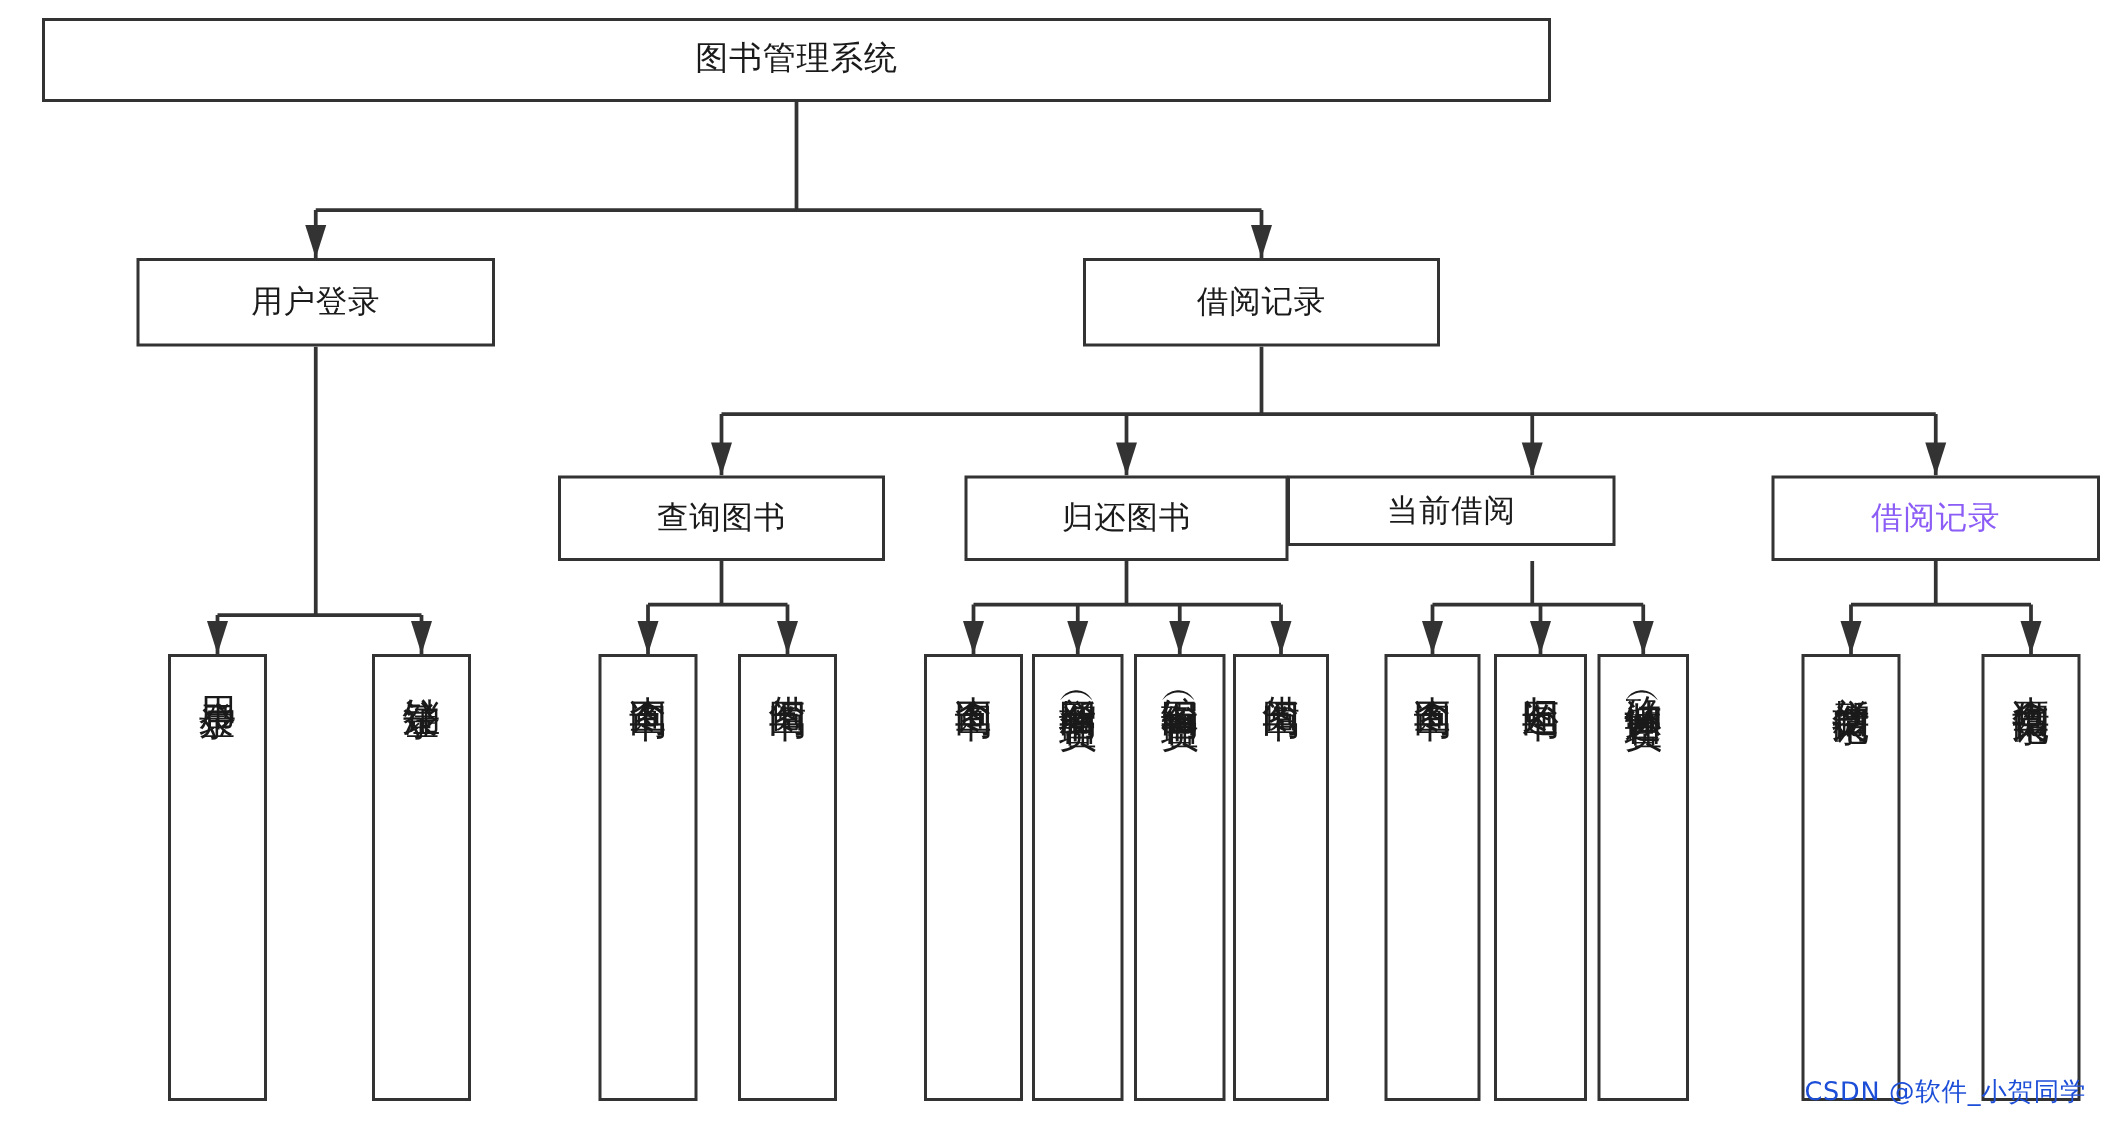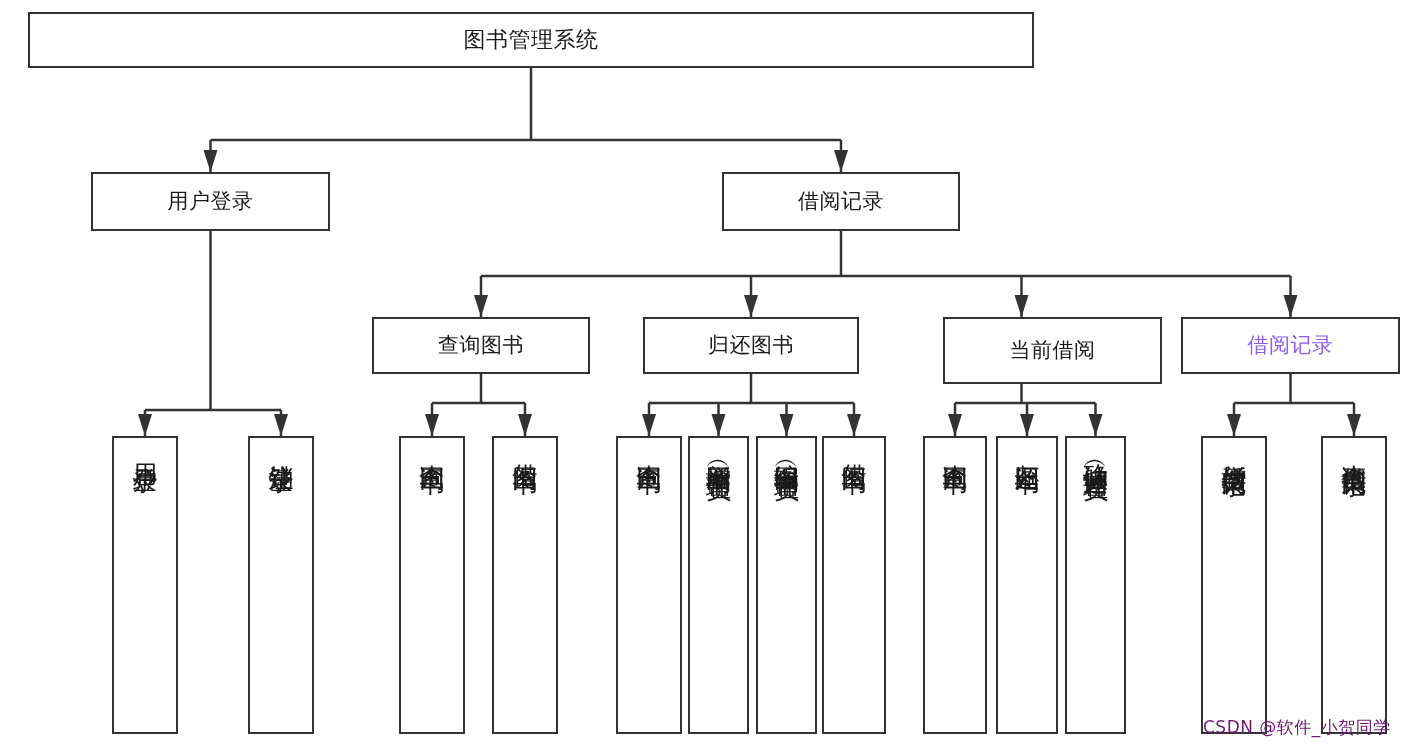--- a/index.html
+++ b/index.html
@@ -135,21 +135,21 @@
       </div>
       <div class="node horizontal" style="left: 711px; top: 172px; width: 238px; height: 59px; border-color: rgb(51, 51, 51); background: rgb(255, 255, 255);">
         <div class="label" style="color: rgb(26, 26, 26);">借阅记录</div>
       </div>
       <div class="node horizontal" style="left: 361px; top: 317px; width: 218px; height: 57px; border-color: rgb(51, 51, 51); background: rgb(255, 255, 255);">
         <div class="label" style="color: rgb(26, 26, 26);">查询图书</div>
       </div>
       <div class="node horizontal" style="left: 632px; top: 317px; width: 216px; height: 57px; border-color: rgb(51, 51, 51); background: rgb(255, 255, 255);">
         <div class="label" style="color: rgb(26, 26, 26);">归还图书</div>
       </div>
-      <div class="node horizontal" style="left: 932px; top: 317px; width: 219px; height: 67px; border-color: rgb(51, 51, 51); background: rgb(255, 255, 255);">
+      <div class="node horizontal" style="left: 847px; top: 317px; width: 219px; height: 47px; border-color: rgb(51, 51, 51); background: rgb(255, 255, 255);">
         <div class="label" style="color: rgb(26, 26, 26);">当前借阅</div>
       </div>
       <div class="node horizontal" style="left: 1170px; top: 317px; width: 219px; height: 57px; border-color: rgb(51, 51, 51); background: rgb(255, 255, 255);">
         <div class="label" style="color: #8b5cf6;">借阅记录</div>
       </div>
       <div class="node vertical" style="left: 101px; top: 436px; width: 66px; height: 298px; border-color: rgb(51, 51, 51); background: rgb(255, 255, 255);">
         <div class="label" style="color: rgb(26, 26, 26);">用户登录</div>
       </div>
       <div class="node vertical" style="left: 237px; top: 436px; width: 66px; height: 298px; border-color: rgb(51, 51, 51); background: rgb(255, 255, 255);">
         <div class="label" style="color: rgb(26, 26, 26);">注销登录</div>
@@ -181,14 +181,14 @@
       <div class="node vertical" style="left: 1054px; top: 436px; width: 61px; height: 298px; border-color: rgb(51, 51, 51); background: rgb(255, 255, 255);">
         <div class="label" style="color: rgb(26, 26, 26);">确认归还（管理员）</div>
       </div>
       <div class="node vertical" style="left: 1190px; top: 436px; width: 66px; height: 298px; border-color: rgb(51, 51, 51); background: rgb(255, 255, 255);">
         <div class="label" style="color: rgb(26, 26, 26);">新增借阅记录</div>
       </div>
       <div class="node vertical" style="left: 1310px; top: 436px; width: 66px; height: 298px; border-color: rgb(51, 51, 51); background: rgb(255, 255, 255);">
         <div class="label" style="color: rgb(26, 26, 26);">查询借阅记录</div>
       </div>
     </div>
-  <div class="watermark" style="left: 1192px; top: 716px; color: #701a75;">CSDN @软件_小贺同学</div>
+  <div class="watermark" style="left: 1192px; top: 716px; color: #1d4ed8;">CSDN @软件_小贺同学</div>
 </div>
 
 </body></html>

